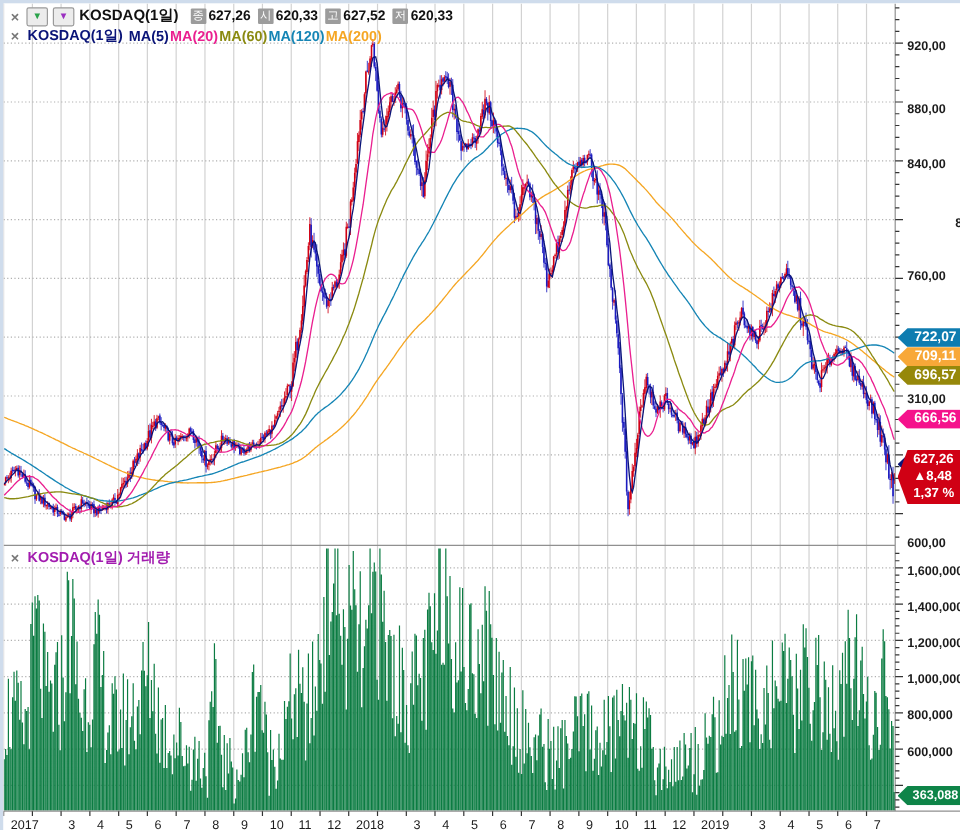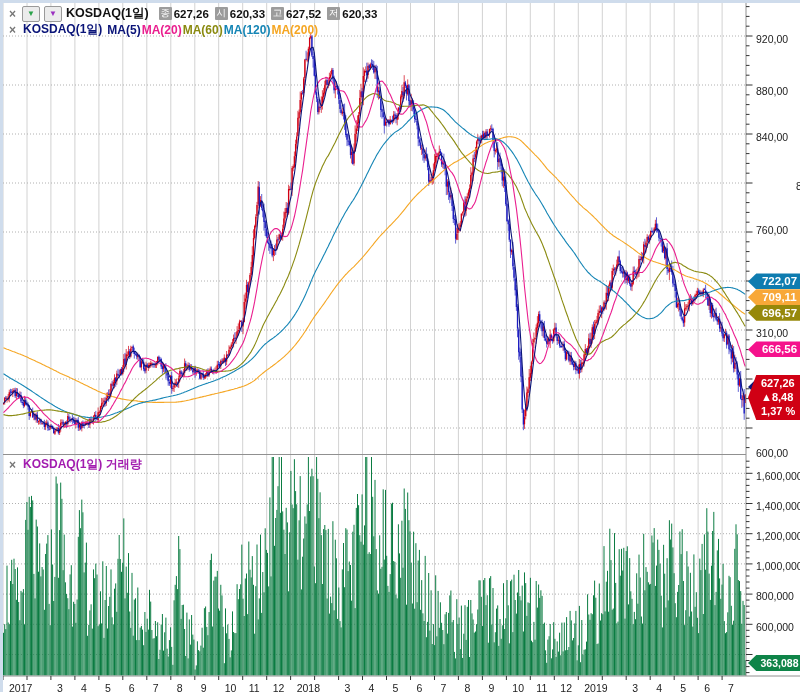--- a/index.html
+++ b/index.html
@@ -14,21 +14,21 @@
   #header-line2{left:4px;top:19px;height:15px;}
   #vol-header{left:4px;top:454px;height:15px;}
   .xicon{color:#777;font-size:12px;font-weight:bold;padding:0 2px;cursor:default;}
   .ddbtn{display:inline-flex;align-items:center;justify-content:center;width:16px;height:14px;
     background:#ececec;border:1px solid #9a9a9a;border-radius:2px;font-size:8px;line-height:1;}
   .title{font-size:12.5px;font-weight:bold;color:#111;letter-spacing:0;}
   .badge{display:inline-flex;align-items:center;justify-content:center;width:13px;height:13px;
     background:#9c9c9c;color:#fff;font-size:9.5px;border-radius:1px;margin-left:6px;}
   .bval{font-size:11.5px;font-weight:bold;color:#111;margin-left:2px;}
   .malab{font-size:12px;font-weight:bold;margin-left:1px;}
-  .axis-label{position:absolute;font-size:10.5px;color:#1c1c1c;left:753px;}
+  .axis-label{position:absolute;font-size:10.5px;color:#1c1c1c;left:753px;font-weight:bold;}
   .month-label{position:absolute;top:679px;font-size:10.5px;color:#1c1c1c;}
   .ptag{position:absolute;left:745px;width:55px;height:16px;line-height:16px;color:#fff;
     font-size:11.5px;font-weight:bold;text-align:center;padding-left:8px;box-sizing:border-box;
     clip-path:polygon(15% 0,100% 0,100% 100%,15% 100%,0 50%);}
   #price-box{position:absolute;left:745px;width:55px;height:45px;color:#fff;font-size:11px;
     font-weight:bold;padding:1px 0 0 13px;box-sizing:border-box;line-height:14px;
     clip-path:polygon(15% 0,100% 0,100% 100%,15% 100%,0 50%);}
 </style>
 </head>
 <body>

